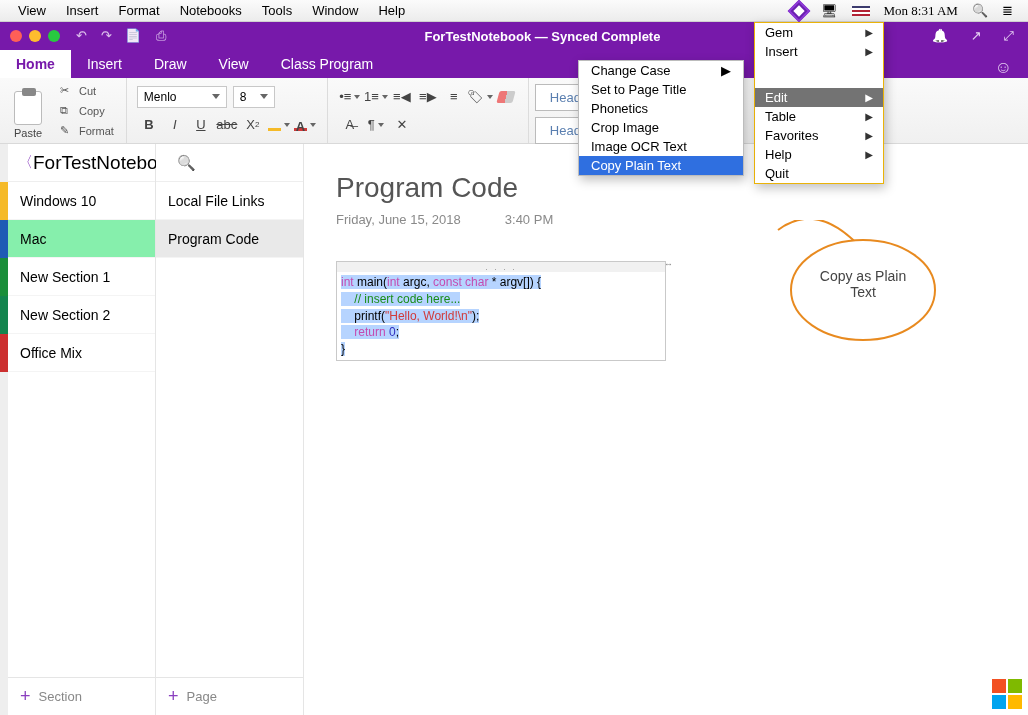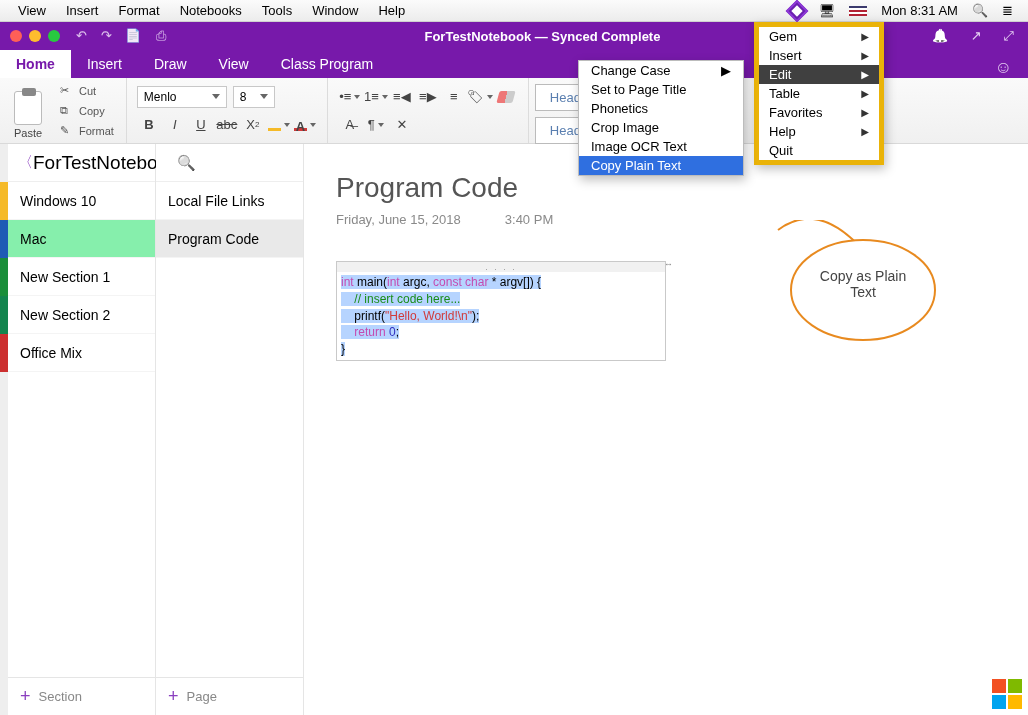--- a/index.html
+++ b/index.html
@@ -2,21 +2,21 @@
 <html><head>
 <meta charset="utf-8">
 <style>
 * { margin: 0; padding: 0; box-sizing: border-box; font-family: -apple-system, "Helvetica Neue", Arial, sans-serif; }
 body { width: 1028px; height: 715px; background: #fff; overflow: hidden; position: relative; font-size: 13px; }
 
 
 .mac-menubar { height: 22px; background: linear-gradient(#fbfbfb,#ececec); border-bottom: 1px solid #d0d0d0; display: flex; align-items: center; padding: 0 8px; font-size: 13px; }
 .mac-menubar .m-item { padding: 0 10px; height: 100%; display: flex; align-items: center; }
 .mac-menubar .spacer { flex: 1; }
-.mac-menubar .r-item { padding: 0 7px; display:flex; align-items:center; gap:4px; }
+.mac-menubar .r-item { padding: 0 7px; display:flex; align-items:center; gap:4px;font-family:Liberation Serif, serif; }
 .gem-ico { width:16px; height:16px; background:#6a1fb0; transform: rotate(45deg); border:2px solid #8e3ad6; }
 .gem-ico::after{content:"";display:block;width:60%;height:60%;background:#fff;margin:20%;transform:rotate(0);}
 .flag { display:inline-flex; flex-direction:column; width:18px;}
 .flag span{height:2px;background:#b22234;}
 .flag span:nth-child(even){background:#fff;}
 .flag span:first-child{background:#3c3b6e;}
 
 
 .titlebar { height: 28px; background: #7719AA; display:flex; align-items:center; color:#fff; font-size:13px; }
 .traffic { display:flex; gap:7px; padding:0 10px;}
@@ -79,23 +79,23 @@
 .page-title{font-size:28px;color:#555;font-weight:400;}
 .page-meta{display:flex;gap:44px;color:#8a8a8a;font-size:13px;margin-top:8px;}
 .code-box{margin-top:34px;border:1px solid #c9c9c9;background:#f1f1f1;width:330px;font-family:Menlo,monospace;font-size:12px;position:relative;}
 .code-hdr{height:10px;text-align:center;color:#999;font-size:9px;letter-spacing:2px;}
 .code-body{background:#fff;padding:2px 4px;line-height:1.4;white-space:pre;}
 .code-body .sel{background:#b6d4ff;}
 .kw{color:#c44bb1;} .cm{color:#1a8d1a;} .st{color:#d03a3a;} .nm{color:#3030c0;}
 .code-hr{position:absolute;right:-8px;top:-4px;font-size:9px;color:#888;}
 
 
-.gem-menu{position:absolute;top:22px;right:144px;width:130px;background:#fff;border:5px solid #eab308;box-shadow:2px 4px 10px rgba(0,0,0,.25);}
+.gem-menu{position:absolute;top:22px;right:144px;width:130px;background:#fff;border:1px solid #eab308;box-shadow:2px 4px 10px rgba(0,0,0,.25);}
 .gm-item{height:19px;display:flex;align-items:center;justify-content:space-between;padding:0 10px;font-size:13px;}
-.gm-item.hl{background:#404040;color:#fff;}
+.gm-item.hl{background:#737373;color:#fff;margin-top:27px;}
 .gm-item .ar{font-size:10px;color:#333;} .gm-item.hl .ar{color:#fff;}
 
 
 .sub-menu{position:absolute;top:60px;left:578px;width:166px;background:#fff;border:1px solid #bcbcbc;box-shadow:2px 4px 10px rgba(0,0,0,.25);z-index:5;}
 .sm-item{height:19px;display:flex;align-items:center;justify-content:space-between;padding:0 12px;font-size:13px;}
 .sm-item.hl{background:#2f6fe0;color:#fff;font-weight:500;}
 
 
 .callout{position:absolute;right:90px;top:220px;width:170px;height:130px;}
 .callout svg{position:absolute;inset:0;}

